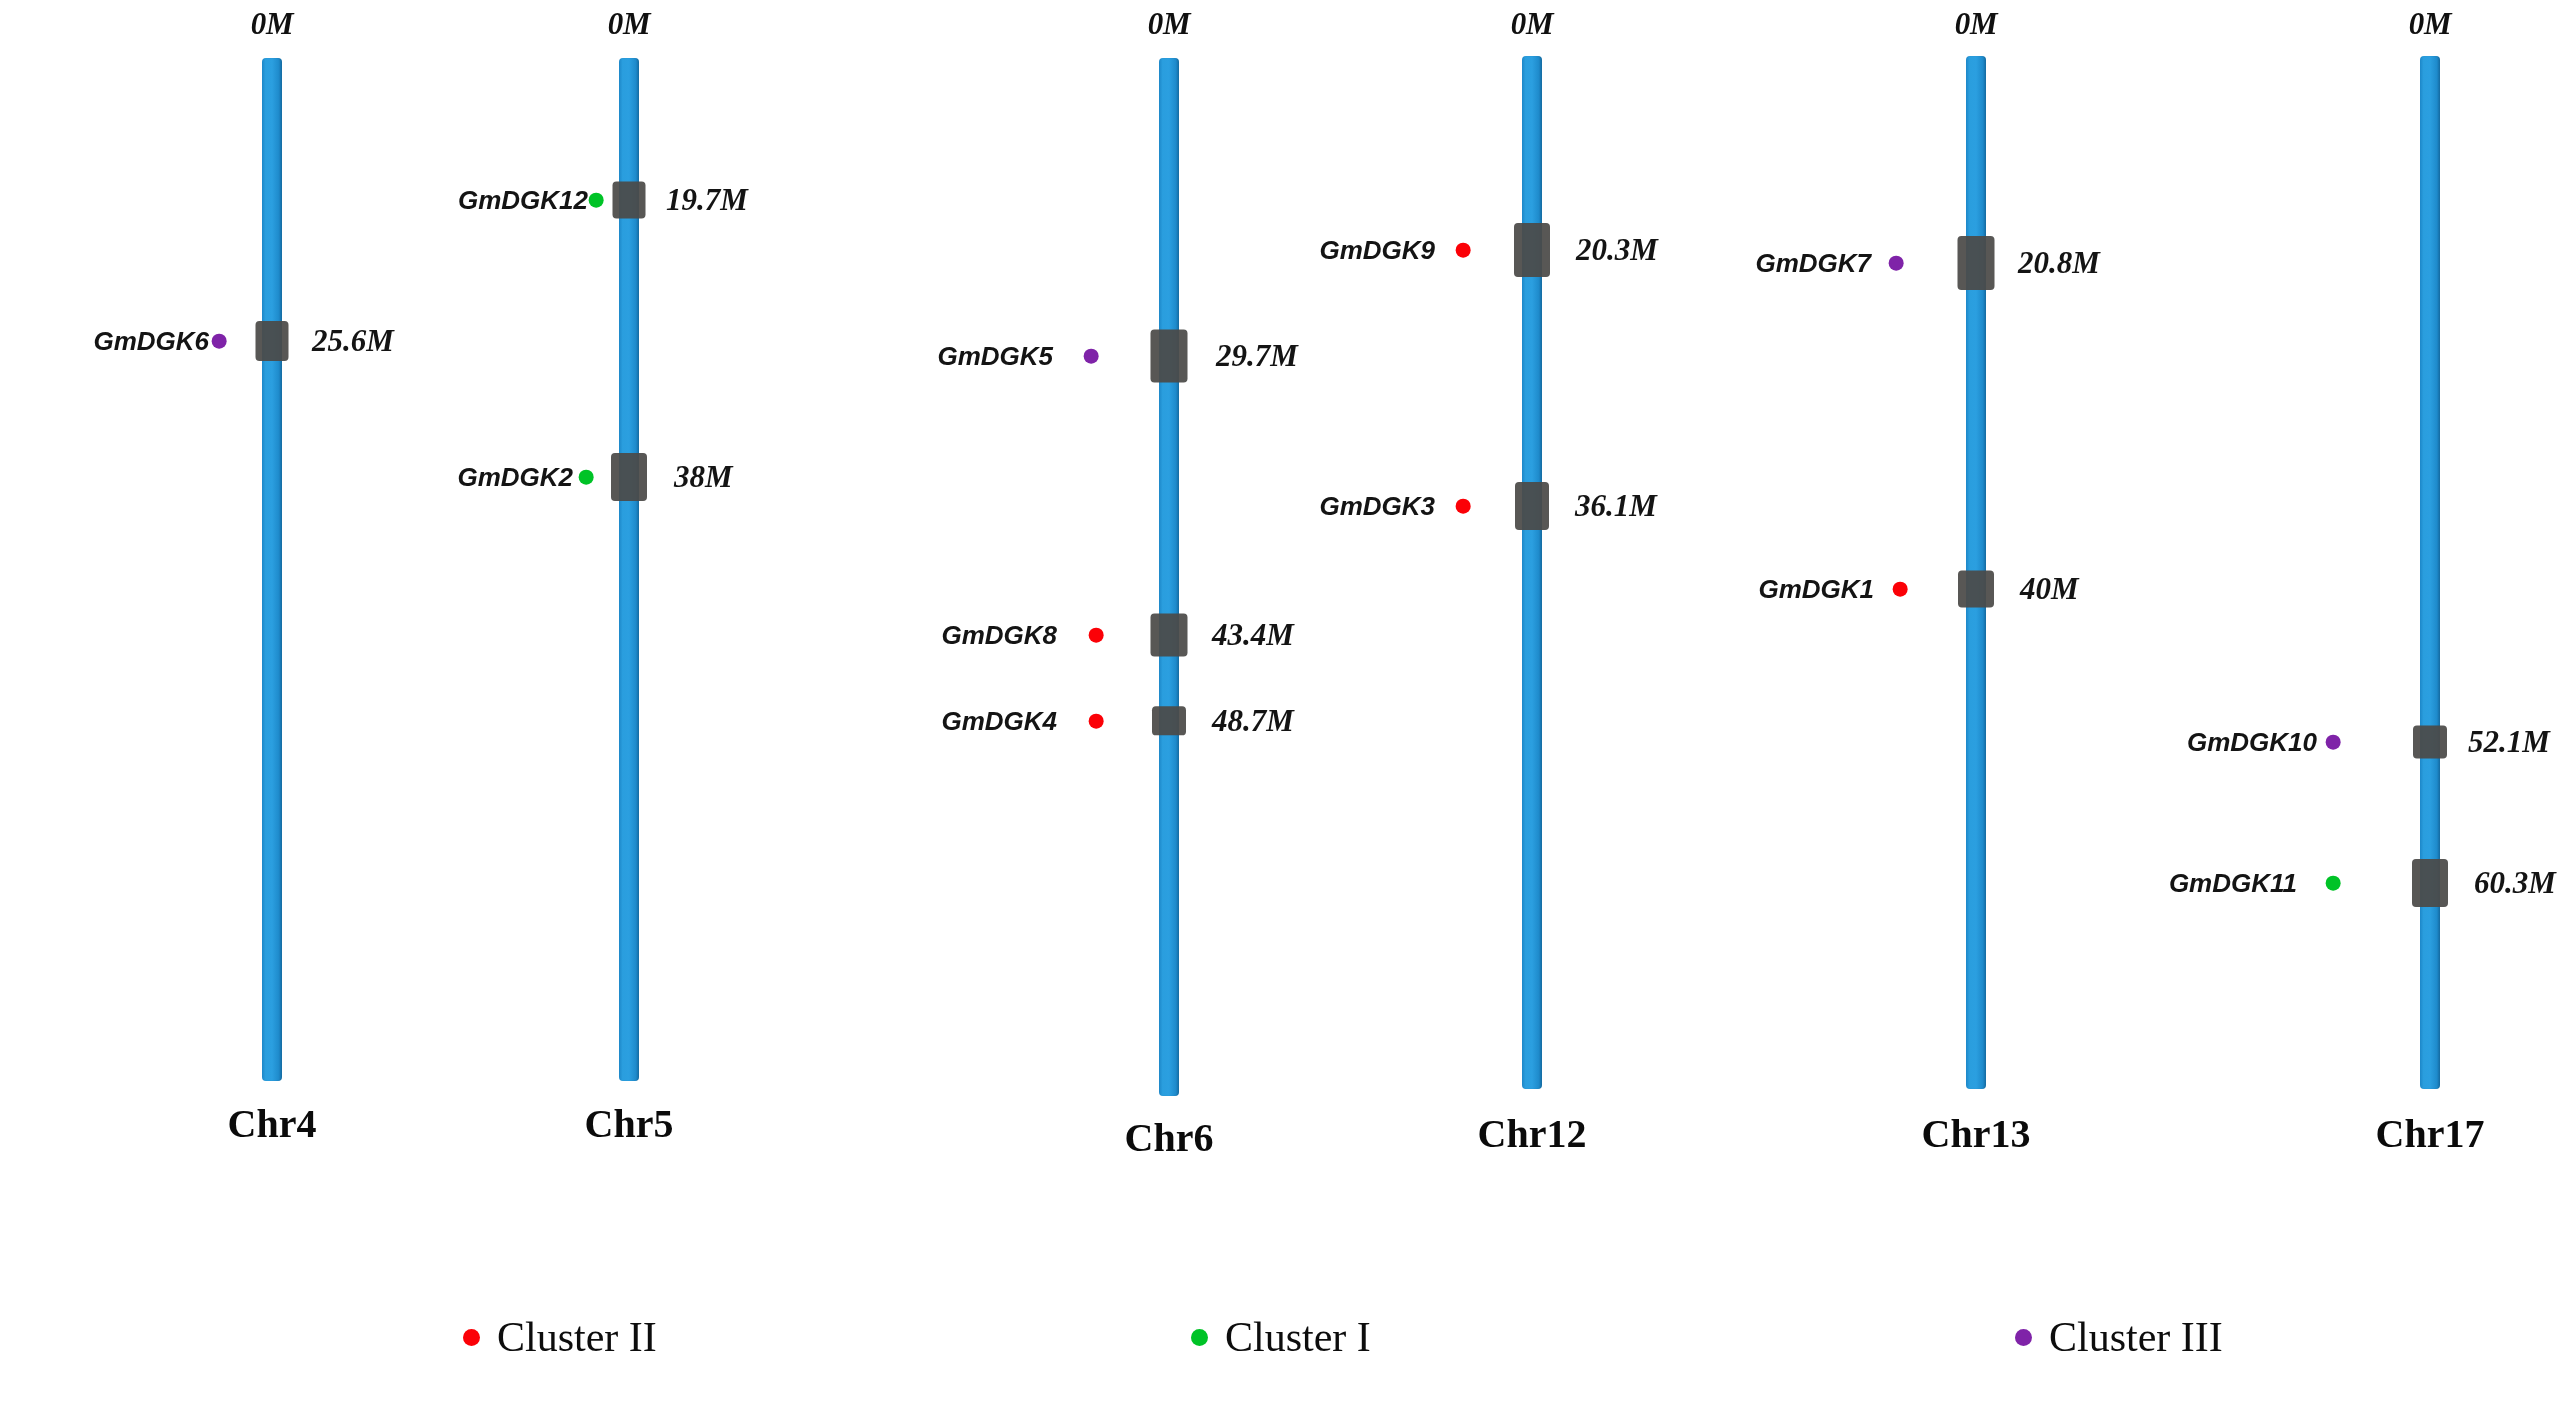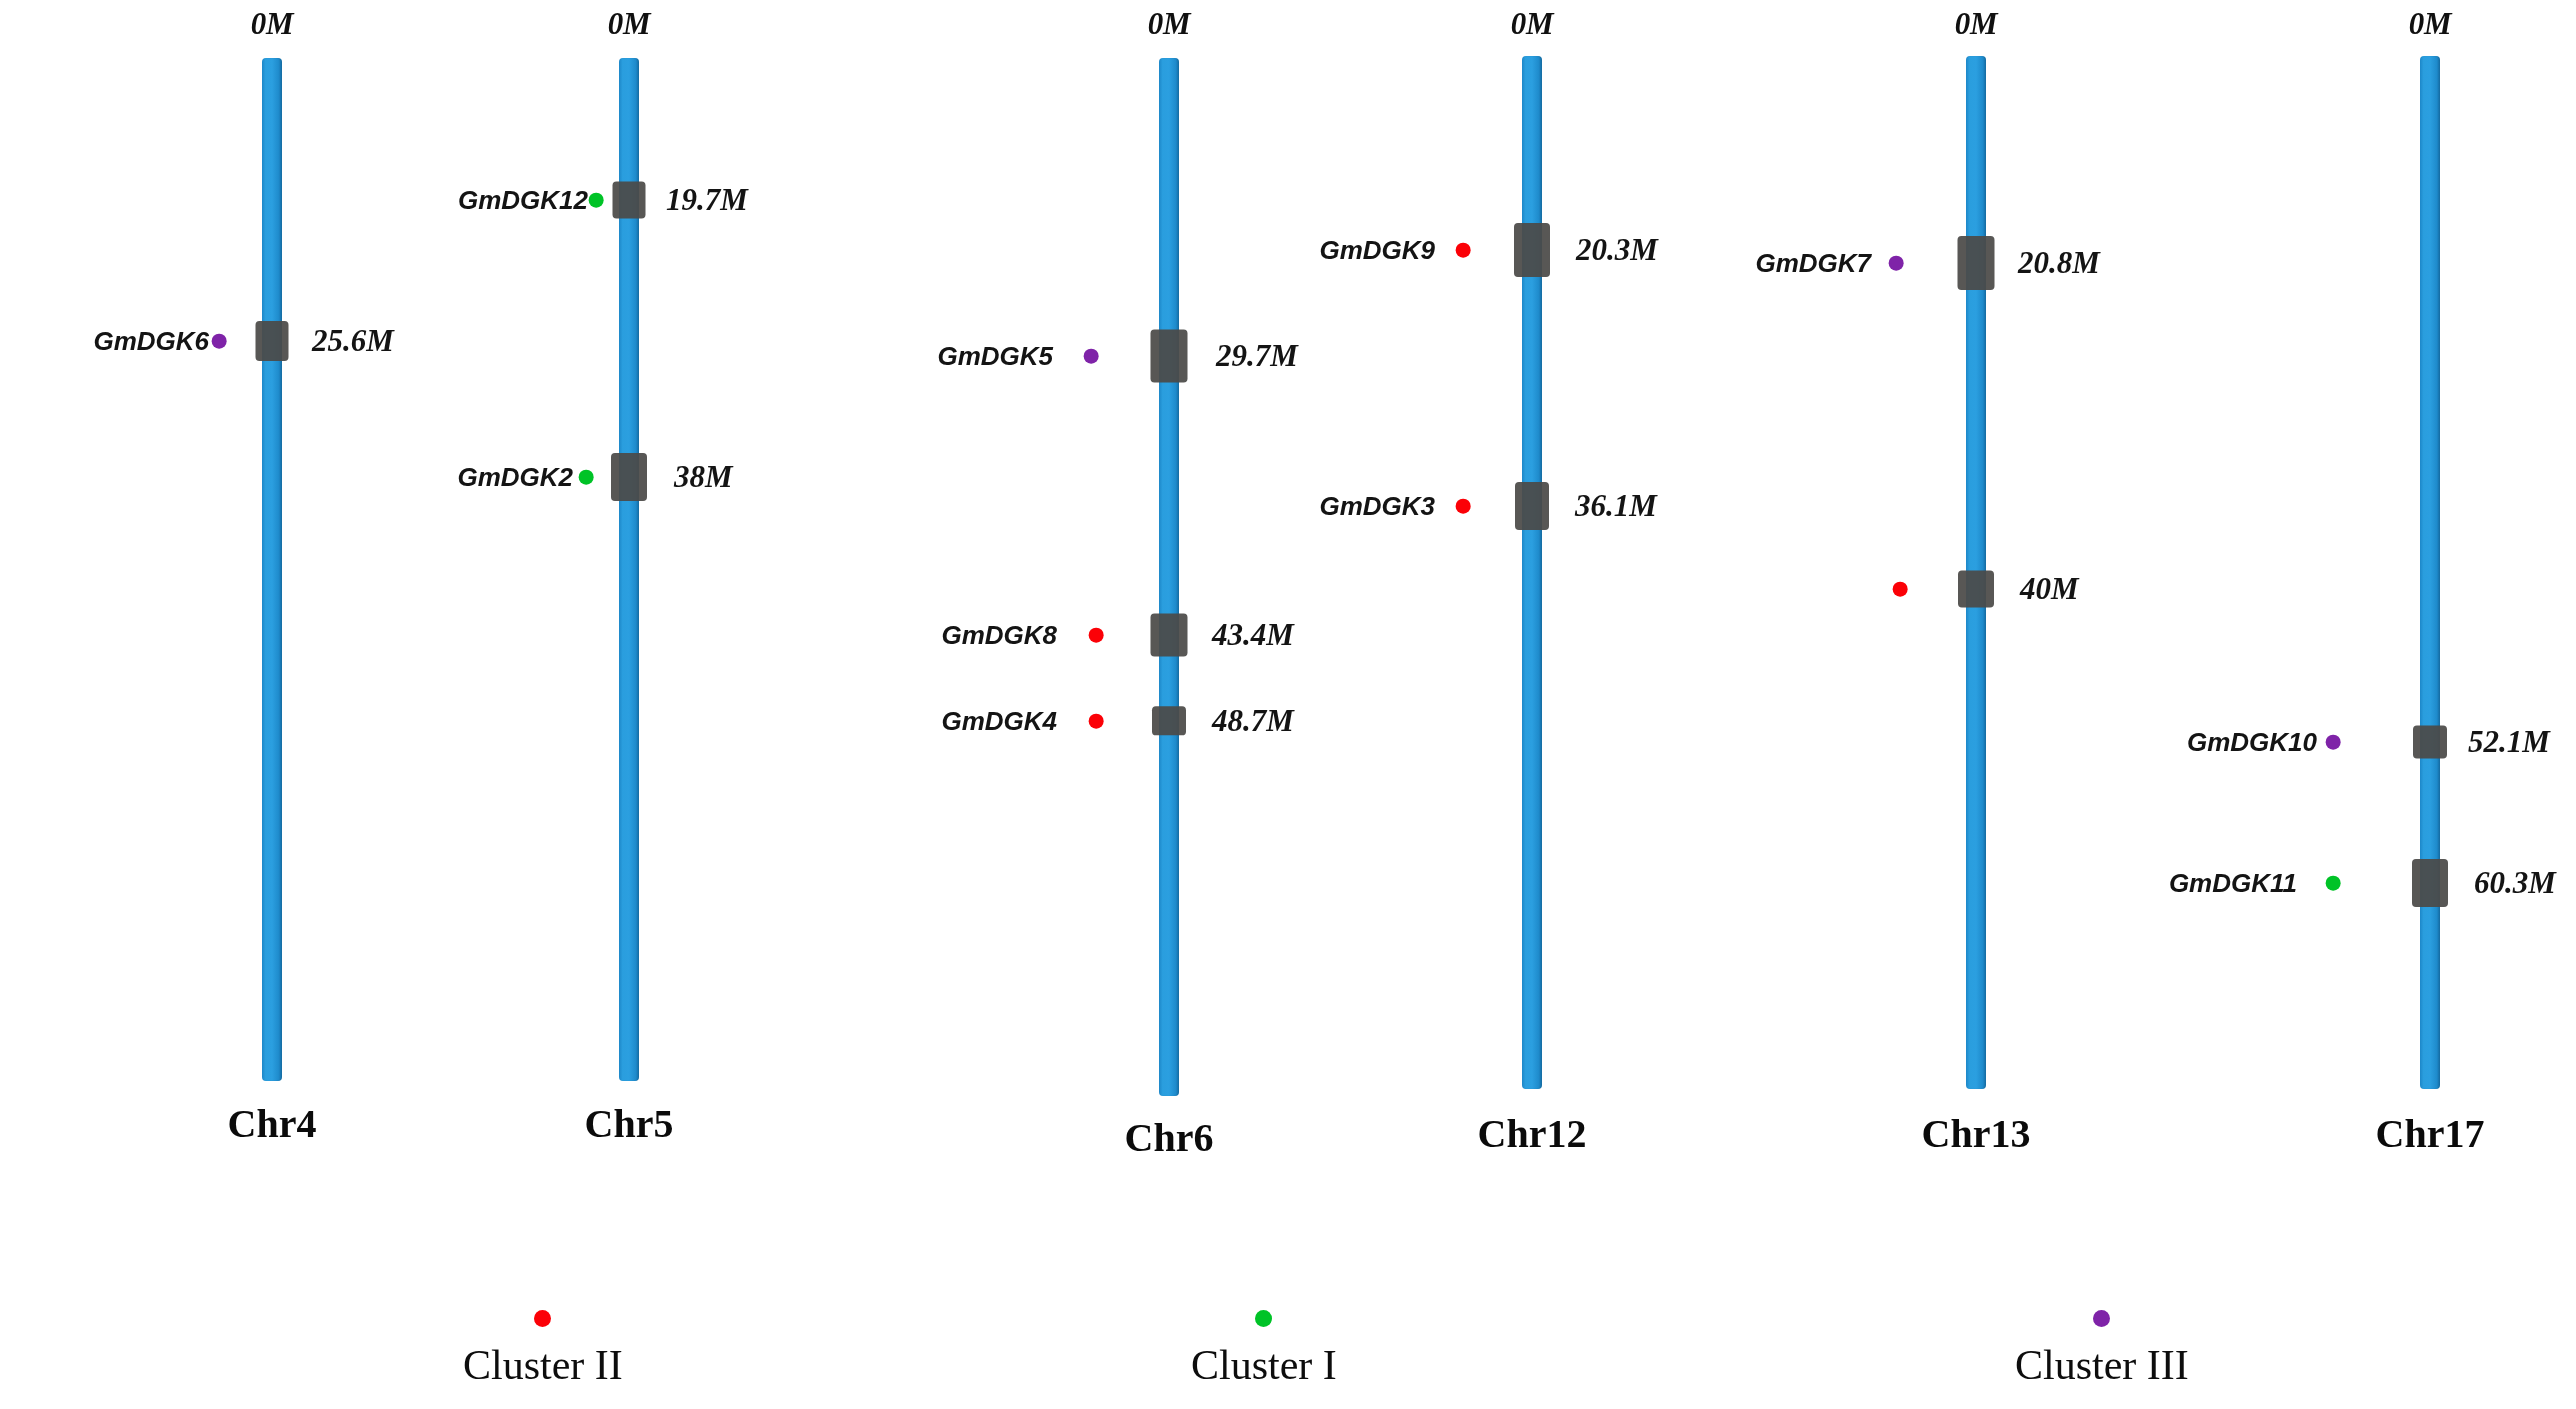--- a/index.html
+++ b/index.html
@@ -124,21 +124,20 @@
     width: 2576px;
     height: 70px;
   }
   .legend-item {
     position: absolute;
     top: 0;
     display: flex;
     align-items: center;
     gap: 17px;
     height: 54px;
-    flex-direction: column;
   }
   .legend-dot {
     width: 17px;
     height: 17px;
     border-radius: 50%;
     flex: 0 0 auto;
   }
   .legend-label {
     font-family: "Liberation Serif", serif;
     font-size: 42px;
@@ -206,20 +205,21 @@
     <div class="chrom-col" style="left: 1965px;">
       <div class="zero-label">0M</div>
       <div class="chrom-bar" style="top: 56px; height: 1033px;"></div>
       <div class="chrom-name" style="top: 1110px;">Chr13</div>
     </div>
     <div class="gene-band" style="left: 1965px; top: 263px; width: 37px; height: 54px;"></div>
     <div class="gene-name" style="left: 0px; width: 1860px; top: 263px;">GmDGK7</div>
     <div class="gene-dot" title="Cluster III" style="left: 1885px; top: 263px; background: rgb(127, 35, 168);"></div>
     <div class="gene-pos" style="left: 2007px; top: 263px;">20.8M</div>
     <div class="gene-band" style="left: 1965px; top: 589px; width: 36px; height: 37px;"></div>
+    <div class="gene-name" style="left: 0px; width: 1863px; top: 589px;">GmDGK1</div>
     <div class="gene-dot" title="Cluster II" style="left: 1889px; top: 589px; background: rgb(251, 1, 7);"></div>
     <div class="gene-pos" style="left: 2009px; top: 589px;">40M</div>
     <div class="chrom-col" style="left: 2419px;">
       <div class="zero-label">0M</div>
       <div class="chrom-bar" style="top: 56px; height: 1033px;"></div>
       <div class="chrom-name" style="top: 1110px; text-align: center;">Chr17</div>
     </div>
     <div class="gene-band" style="left: 2419px; top: 742px; width: 34px; height: 33px;"></div>
     <div class="gene-name" style="left: 0px; width: 2286px; top: 742px; padding-left: 20px;">GmDGK10</div>
     <div class="gene-dot" title="Cluster III" style="left: 2322px; top: 742px; background: rgb(127, 35, 168);"></div>

